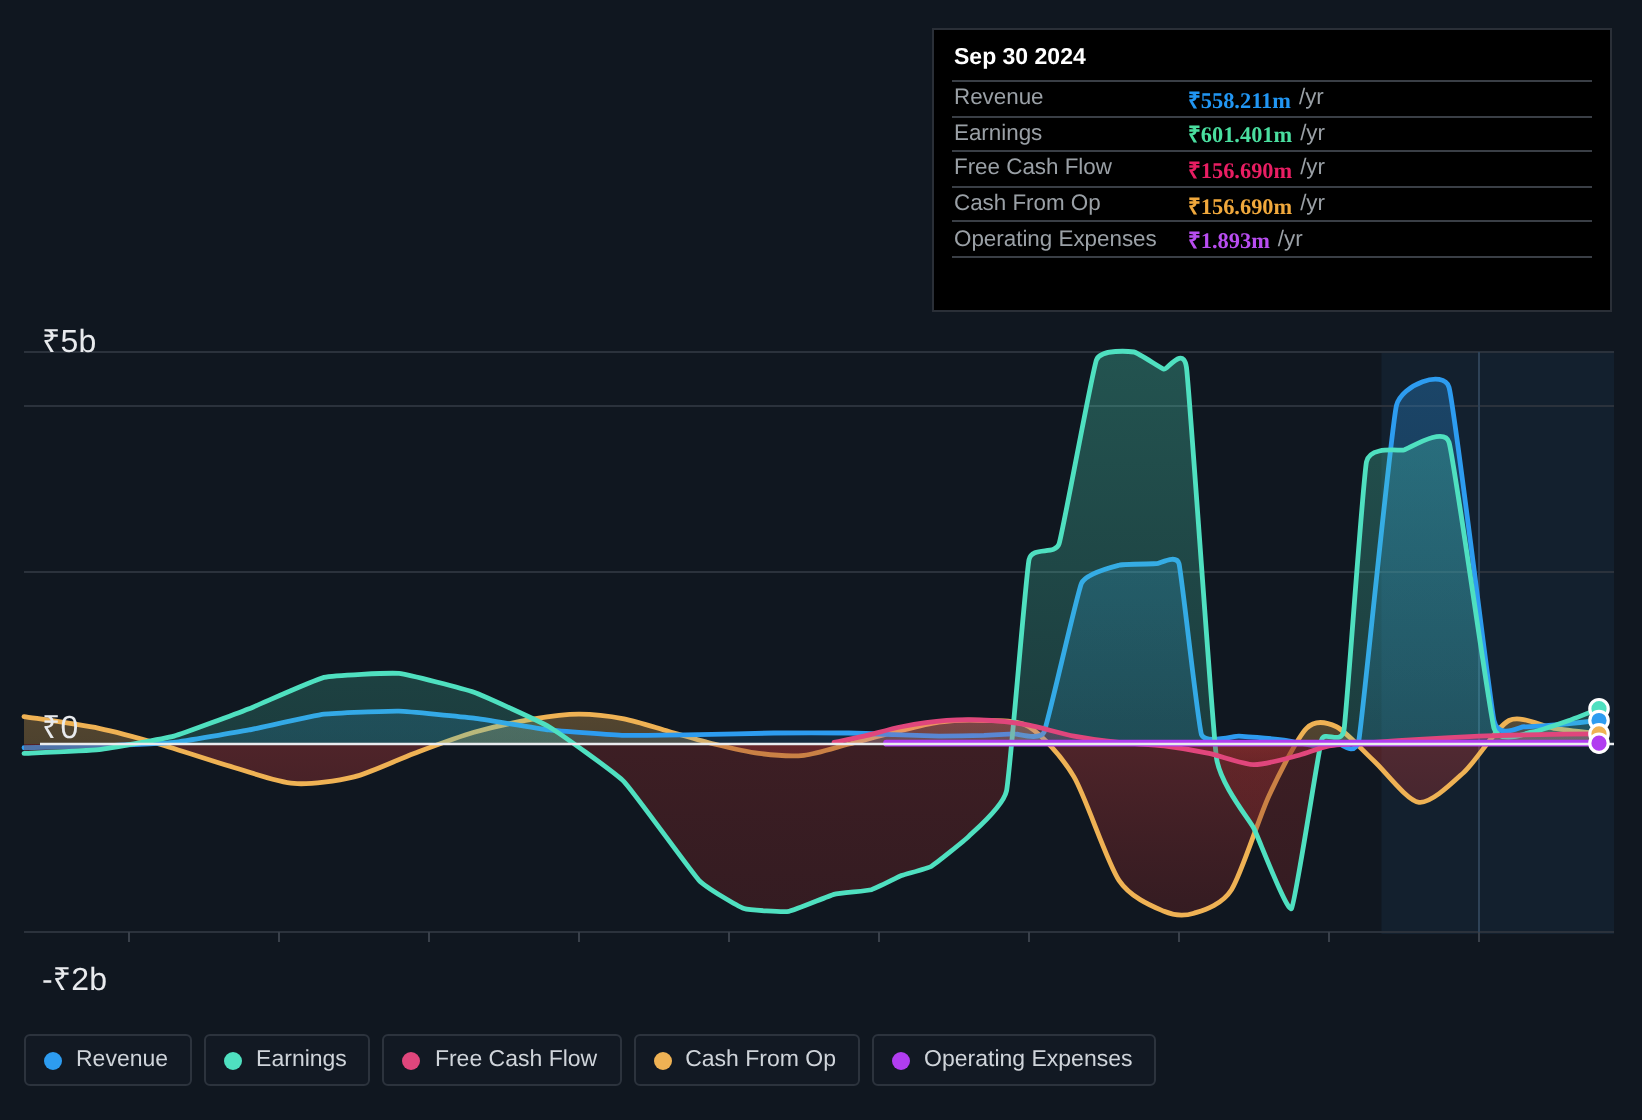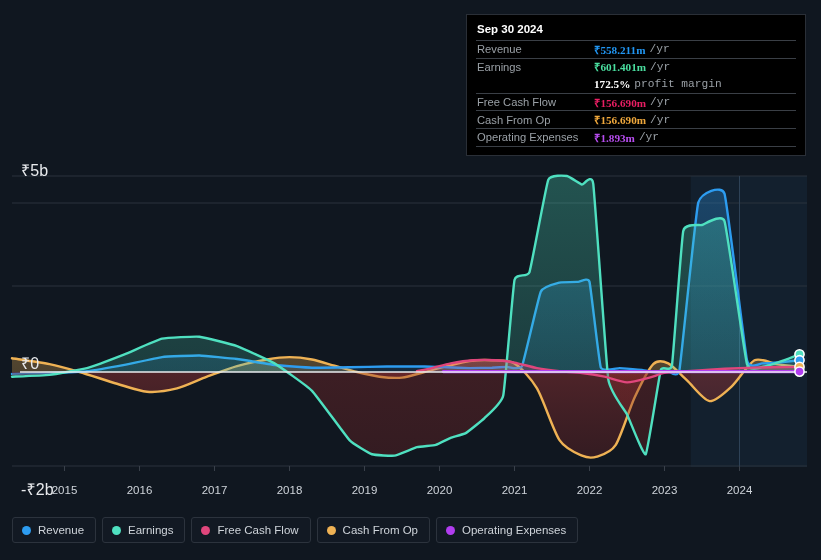--- a/index.html
+++ b/index.html
@@ -37,21 +37,21 @@
     background: #000; border: 1px solid #2a2f37;
     padding: 7px 9px 20px 9px;
   }
   #tt-date { color: #fff; font-size: 11.5px; font-weight: bold; padding: 1px 0 5px 1px; }
   .tt-row {
     display: flex; align-items: center; border-top: 1px solid #3a3f46;
     height: 17.6px; font-size: 11.2px;
   }
   .tt-name { color: #9aa0a6; width: 118px; flex: 0 0 118px; padding-left: 1px; }
   .tt-val { font-weight: bold; font-family: Liberation Serif, serif; }
-  .tt-unit { color: #9aa0a6; margin-left: 4px; font-weight: normal; font-family: Liberation Mono, monospace; }
+  .tt-unit { color: #9aa0a6; margin-left: 4px; font-weight: normal; }
   .tt-row.sub { border-top: none; }
   .tt-row.sub .tt-name { width: 118px; }
   #tt-end { border-top: 1px solid #3a3f46; height: 0; }
 
   
   #legend {
     position: absolute; left: 12px; top: 517px; display: flex; gap: 6px;
   }
   .leg-item {
     display: flex; align-items: center; gap: 7px;
@@ -149,51 +149,34 @@
         <g>
           <circle cx="799.4999999999899" cy="371.608" r="4.6" fill="#b13df0" stroke="#ffffff" stroke-width="1.6"></circle>
         </g>
       </svg>
   </div>
 
   <div class="ylabel" id="ylab-top">₹5b</div>
   <div class="ylabel" id="ylab-zero">₹0</div>
   <div class="ylabel" id="ylab-bot">-₹2b</div>
 
-  <div id="xaxis">
-      <div class="xlabel" style="left: 64.5px;">2015</div>
-      <div class="xlabel" style="left: 139.5px;">2016</div>
-      <div class="xlabel" style="left: 214.5px;">2017</div>
-      <div class="xlabel" style="left: 289.5px;">2018</div>
-      <div class="xlabel" style="left: 364.5px;">2019</div>
-      <div class="xlabel" style="left: 439.5px;">2020</div>
-      <div class="xlabel" style="left: 514.5px;">2021</div>
-      <div class="xlabel" style="left: 589.5px;">2022</div>
-      <div class="xlabel" style="left: 664.5px;">2023</div>
-      <div class="xlabel" style="left: 739.5px;">2024</div>
-    </div>
 
   <div id="tooltip">
     <div id="tt-date">Sep 30 2024</div>
     <div id="tt-rows">
         <div class="tt-row">
           <span class="tt-name">Revenue</span>
           <span class="tt-val" style="color: rgb(33, 150, 243);">₹558.211m</span>
           <span class="tt-unit">/yr</span>
         </div>
         <div class="tt-row">
           <span class="tt-name">Earnings</span>
           <span class="tt-val" style="color: rgb(74, 222, 159);">₹601.401m</span>
           <span class="tt-unit">/yr</span>
         </div>
-        <div class="tt-row sub">
-          <span class="tt-name"></span>
-          <span class="tt-val" style="color: rgb(255, 255, 255);">172.5%</span>
-          <span class="tt-unit">profit margin</span>
-        </div>
         <div class="tt-row">
           <span class="tt-name">Free Cash Flow</span>
           <span class="tt-val" style="color: rgb(233, 30, 99);">₹156.690m</span>
           <span class="tt-unit">/yr</span>
         </div>
         <div class="tt-row">
           <span class="tt-name">Cash From Op</span>
           <span class="tt-val" style="color: rgb(240, 168, 60);">₹156.690m</span>
           <span class="tt-unit">/yr</span>
         </div>

